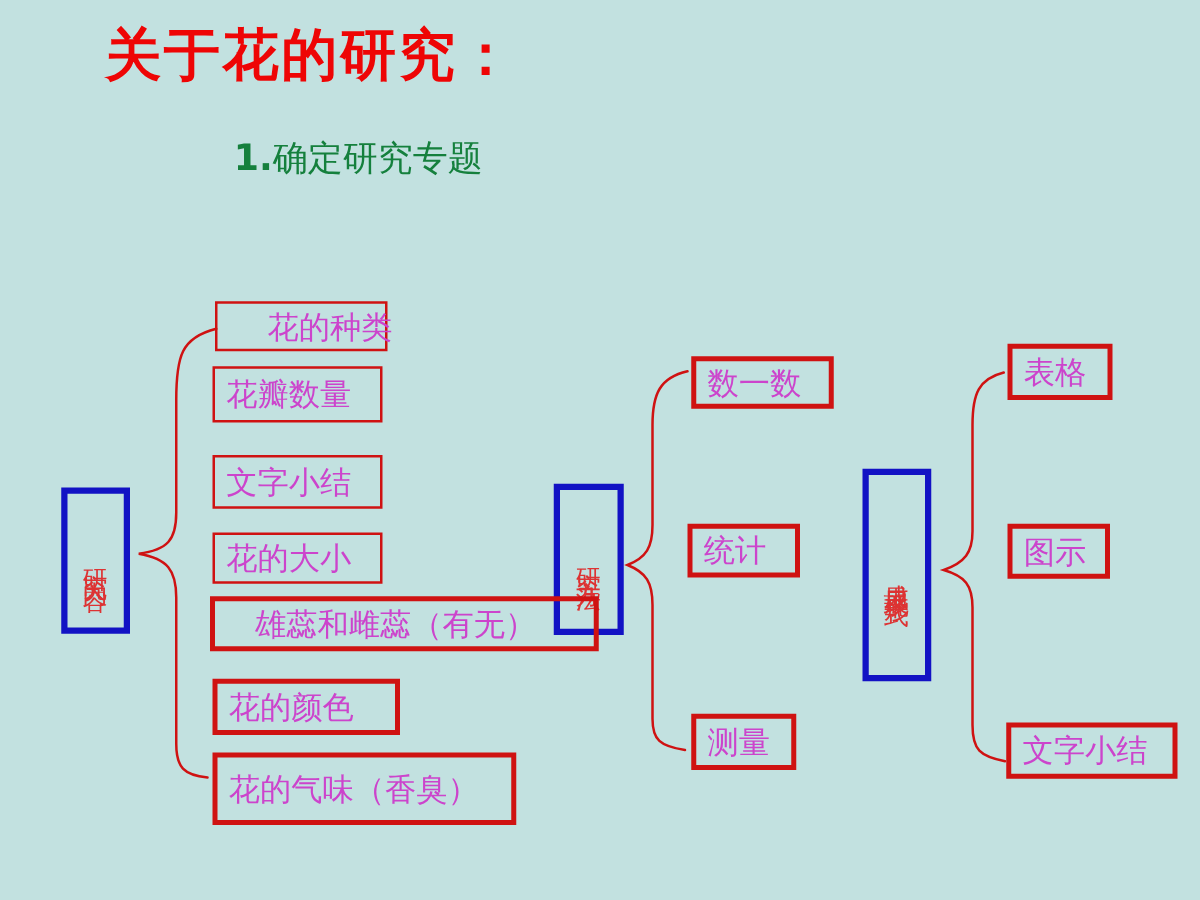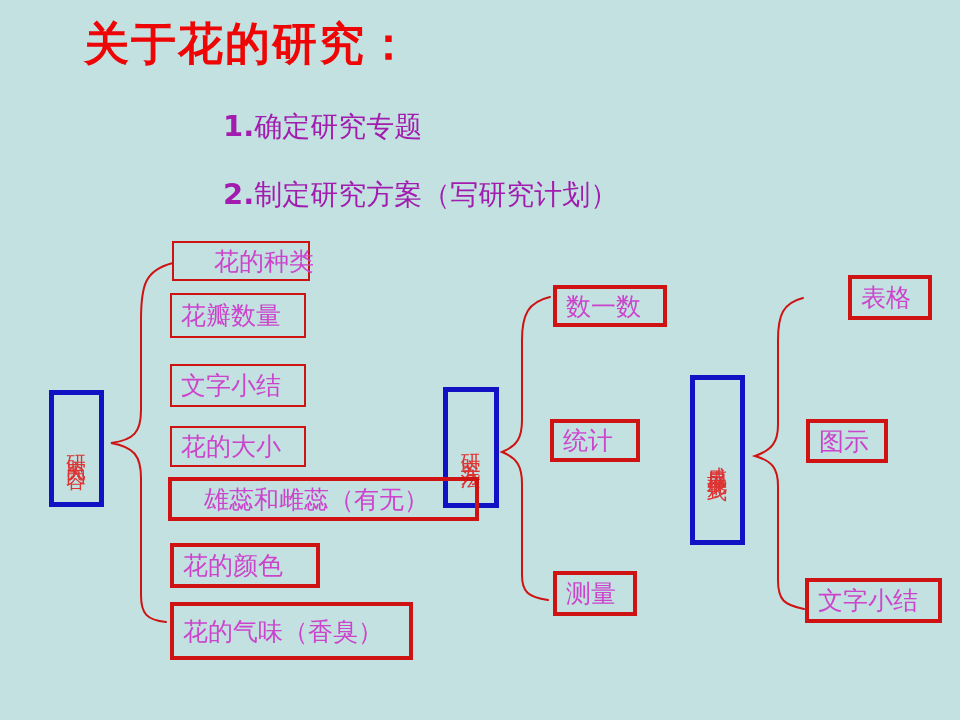--- a/index.html
+++ b/index.html
@@ -12,21 +12,21 @@
   }
   .stage { position: absolute; left: 0; top: 0; width: 960px; height: 720px; }
 
   .slide-title {
     position: absolute; left: 84px; top: 14px;
     font-size: 45px; font-weight: bold; color: #ee0505;
     letter-spacing: 2px; white-space: nowrap;
   }
   .step {
     position: absolute; left: 187px;
-    color: #a21caf; font-size: 28px; white-space: nowrap; margin-left: 36px;
+    color: #15803d; font-size: 28px; white-space: nowrap;
   }
   .step .num {
     font-family: "DejaVu Sans", sans-serif;
     font-weight: bold; font-size: 29px;
   }
   .item {
     position: absolute; box-sizing: border-box;
     border: 2px solid #cf1212;
     color: #cc44cc; font-size: 25px;
     display: flex; align-items: center;
@@ -48,23 +48,20 @@
 </head>
 <body>
 
 <div class="stage">
 
   <div class="slide-title">关于花的研究：</div>
 
   <div class="step" style="top:108px;">
     <span class="num">1.</span><span>确定研究专题</span>
   </div>
-  <div class="step" style="top:176px;">
-    <span class="num">2.</span><span>制定研究方案（写研究计划）</span>
-  </div>
 
   <svg class="connectors" width="960" height="720" viewBox="0 0 960 720">
     <path d="M 173 263 C 145 270 141 285 141 320 L 141 410 C 141 432 134 440 111 443 C 134 447 141 456 141 478 L 141 595 C 141 614 147 620 166 622"></path>
     <path d="M 550 297 C 528 302 522 315 522 340 L 522 420 C 522 438 517 446 502 452 C 517 458 522 466 522 484 L 522 575 C 522 592 528 597 548 600"></path>
     <path d="M 803 298 C 783 303 778 315 778 340 L 778 425 C 778 442 772 450 755 456 C 772 461 778 468 778 486 L 778 580 C 778 600 784 605 804 609"></path>
   </svg>
 
   <div class="group" style="left:49px; top:390px; width:55px; height:117px;">研究内容</div>
   <div class="group" style="left:443px; top:387px; width:56px; height:121px;">研究方法</div>
   <div class="group" style="left:690px; top:375px; width:55px; height:170px; letter-spacing:3px;">成果展现形式</div>
@@ -74,17 +71,17 @@
   <div class="item" style="left:170px; top:364px; width:136px; height:43px;">文字小结</div>
   <div class="item" style="left:170px; top:426px; width:136px; height:41px;">花的大小</div>
   <div class="item thick" style="left:168px; top:477px; width:311px; height:44px;padding-left:32px;">雄蕊和雌蕊（有无）</div>
   <div class="item thick" style="left:170px; top:543px; width:150px; height:45px;">花的颜色</div>
   <div class="item thick" style="left:170px; top:602px; width:243px; height:58px;">花的气味（香臭）</div>
 
   <div class="item thick" style="left:553px; top:285px; width:114px; height:42px;">数一数</div>
   <div class="item thick" style="left:550px; top:419px; width:90px; height:43px;">统计</div>
   <div class="item thick" style="left:553px; top:571px; width:84px; height:45px;">测量</div>
 
-  <div class="item thick" style="left:806px; top:275px; width:84px; height:45px;margin-left:42px;">表格</div>
+  <div class="item thick" style="left:806px; top:275px; width:84px; height:45px;">表格</div>
   <div class="item thick" style="left:806px; top:419px; width:82px; height:44px;">图示</div>
   <div class="item thick" style="left:805px; top:578px; width:137px; height:45px;">文字小结</div>
 
 </div>
 
 </body></html>

